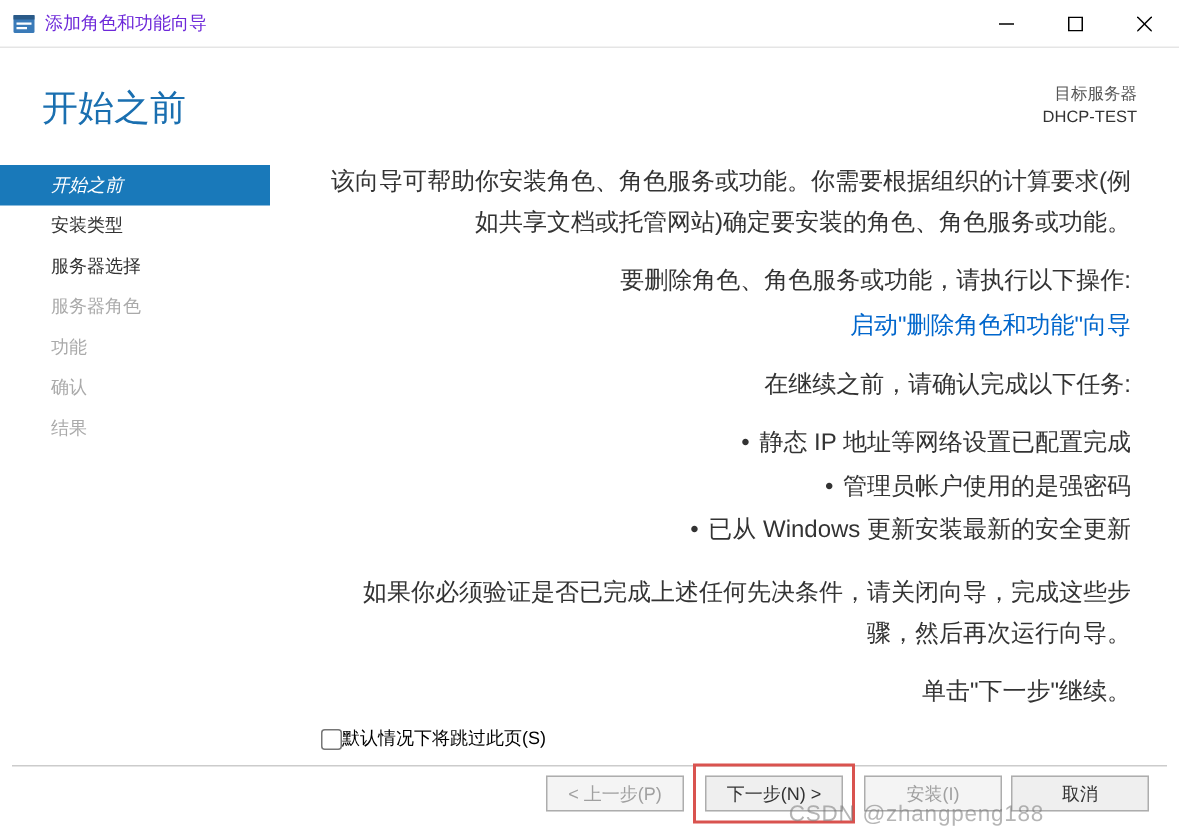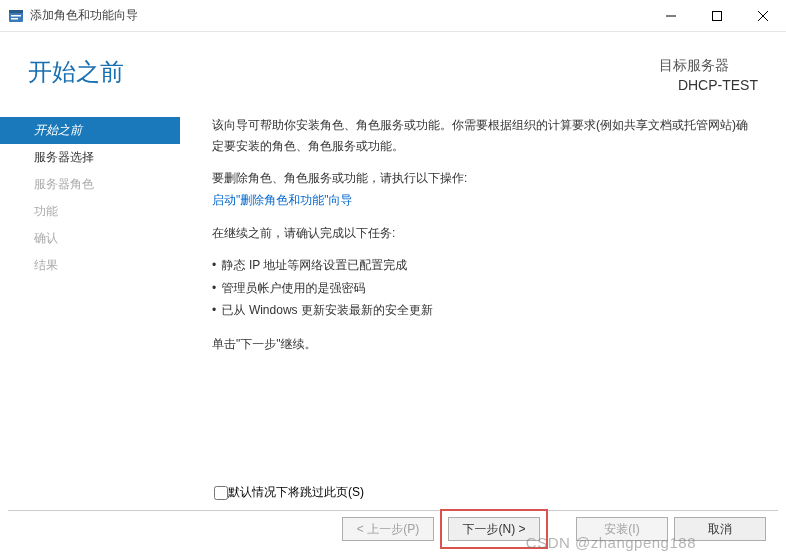--- a/index.html
+++ b/index.html
@@ -23,21 +23,21 @@
       width: 16px;
       height: 16px;
       margin-right: 6px;
       display: inline-flex;
       align-items: center;
       justify-content: center;
     }
     .titlebar-title {
       flex: 1;
       font-size: 12px;
-      color: #404040;
+      color: #6d28d9;
     }
     .win-controls {
       display: flex;
       height: 100%;
     }
     .win-btn {
       width: 46px;
       height: 32px;
       display: flex;
       align-items: center;
@@ -52,22 +52,22 @@
       display: flex;
       align-items: flex-start;
     }
     .page-heading {
       font-size: 24px;
       font-weight: 300;
       color: #1a6fb0;
       flex: 1;
     }
     .target-server {
-      text-align: left;
-      font-size: 14px;
+      text-align: right;
+      font-size: 11px;
       color: #555;
       line-height: 1.4;
     }
     .target-server .server-name {
       color: #333;
       padding-left: 19px;
     }
 
     .body-area {
       display: flex;
@@ -89,23 +89,24 @@
       background: #1979ba;
       color: #fff;
       font-style: italic;
     }
     .nav-item.enabled { color: #333; }
     .nav-item.disabled { color: #aaa; cursor: default; }
 
     .content {
       flex: 1;
       padding: 6px 32px 0 32px;
-      font-size: 12px;
+      font-size: 16px;
       color: #333;
       line-height: 1.7;
+      text-align: right;
     }
     .content p { margin-bottom: 12px; }
     .content a { color: #0066cc; text-decoration: none; cursor: pointer; }
     .content ul {
       list-style: none;
       margin: 0 0 14px 0;
       padding: 0;
     }
     .content ul li::before {
       content: "• ";
@@ -152,21 +153,20 @@
       font-size: 12px;
       color: #333;
       cursor: pointer;
       padding: 0 10px;
       font-family: inherit;
     }
     .btn:disabled {
       color: #a0a0a0;
       background: #f4f4f4;
       cursor: default;
-      margin-left: 22px;
     }
     .highlight-box {
       border: 2px solid #d9534f;
       padding: 6px;
       display: inline-flex;
     }
     .watermark {
       position: absolute;
       bottom: 8px;
       right: 90px;
@@ -214,37 +214,39 @@
   <div class="target-server">
     <div>目标服务器</div>
     <div class="server-name">DHCP-TEST</div>
   </div>
 </div>
 
 <div class="body-area">
 
   <div class="sidebar">
     <div class="nav-item active">开始之前</div>
+    <div class="nav-item enabled">安装类型</div>
     <div class="nav-item enabled">服务器选择</div>
     <div class="nav-item disabled">服务器角色</div>
     <div class="nav-item disabled">功能</div>
     <div class="nav-item disabled">确认</div>
     <div class="nav-item disabled">结果</div>
   </div>
 
   <div class="content">
     <p>该向导可帮助你安装角色、角色服务或功能。你需要根据组织的计算要求(例如共享文档或托管网站)确定要安装的角色、角色服务或功能。</p>
     <p style="margin-bottom:2px">要删除角色、角色服务或功能，请执行以下操作:</p>
     <p><a>启动"删除角色和功能"向导</a></p>
     <p>在继续之前，请确认完成以下任务:</p>
     <ul>
       <li>静态 IP 地址等网络设置已配置完成</li>
       <li>管理员帐户使用的是强密码</li>
       <li>已从 Windows 更新安装最新的安全更新</li>
     </ul>
+    <p>如果你必须验证是否已完成上述任何先决条件，请关闭向导，完成这些步骤，然后再次运行向导。</p>
     <p>单击"下一步"继续。</p>
   </div>
 </div>
 
 <div class="skip-row">
   <input type="checkbox" style="">
   <label>默认情况下将跳过此页(S)</label>
 </div>
 
 <div class="separator"></div>

